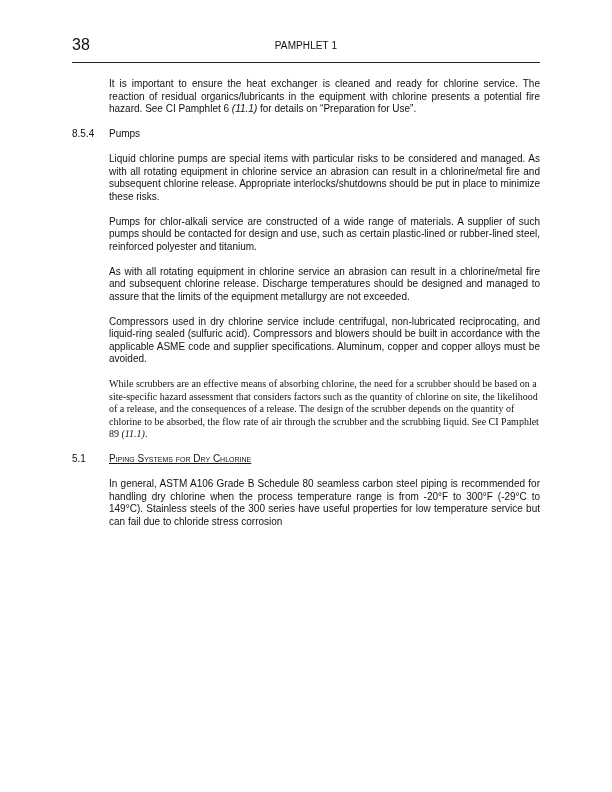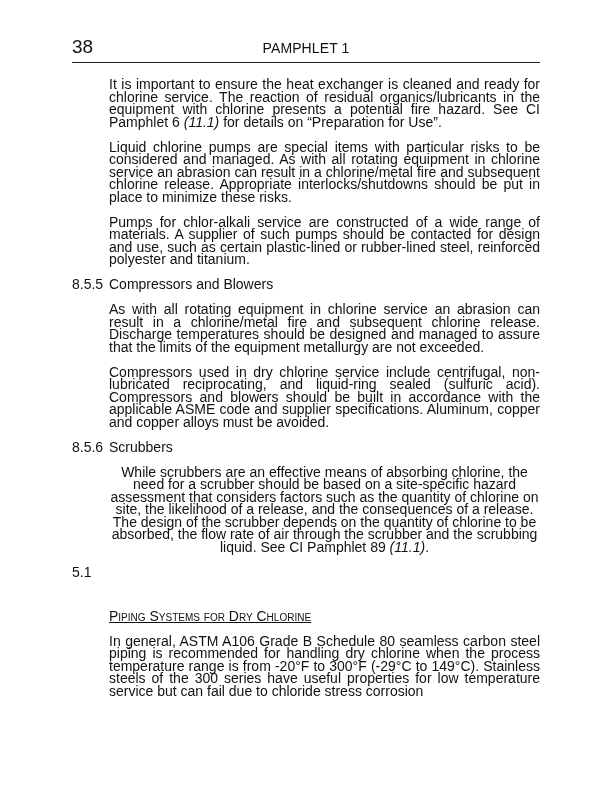--- a/index.html
+++ b/index.html
@@ -1,57 +1,53 @@
 <!DOCTYPE html>
 <html><head>
 <meta charset="utf-8">
 <style>
   html, body { margin: 0; padding: 0; background: #ffffff; }
   body { width: 612px; height: 792px; position: relative; overflow: hidden;
          font-family: "Liberation Sans", sans-serif; color: #111; }
   .page { position: absolute; left: 0; top: 0; width: 612px; height: 792px; }
   .header { position: absolute; left: 72px; top: 36px; width: 468px; height: 24px; }
-  .page-num { position: absolute; left: 0; top: 0; font-size: 19px; }
-  .running-title { position: absolute; left: 0; right: 0; top: 4px; text-align: center; font-size: 14px; letter-spacing: 0.1px; }
+  .page-num { position: absolute; left: 0; top: 0; font-size: 16px; }
+  .running-title { position: absolute; left: 0; right: 0; top: 4px; text-align: center; font-size: 10px; letter-spacing: 0.1px; }
   .rule { position: absolute; left: 72px; top: 62px; width: 468px; height: 0; border-top: 1px solid #222; }
-  .content { position: absolute; left: 72px; top: 78px; width: 468px; font-size: 14px; line-height: 12.5px; }
+  .content { position: absolute; left: 72px; top: 78px; width: 468px; font-size: 10px; line-height: 12.5px; }
   .para { margin: 0 0 12.5px 37px; text-align: justify; }
-  .para.left { text-align: center; }
+  .para.left { text-align: left; font-family: Liberation Serif, serif; }
   .heading { display: flex; margin: 0 0 12.5px 0; }
   .heading .num { width: 37px; flex: none; }
-  .smallcaps { font-variant: small-caps; text-decoration: underline; margin-top: 44px; }
+  .smallcaps { font-variant: small-caps; text-decoration: underline; }
   em { font-style: italic; }
 </style>
 </head>
 <body>
 
 <div class="page">
   <div class="header">
     <span class="page-num">38</span>
     <div class="running-title">PAMPHLET 1</div>
   </div>
   <div class="rule"></div>
 
   <div class="content">
     <p class="para"><span>It is important to ensure the heat exchanger is cleaned and ready for chlorine service. The reaction of residual organics/lubricants in the equipment with chlorine presents a potential fire hazard. See CI Pamphlet 6 </span><em>(11.1)</em><span> for details on “Preparation for Use”.</span></p>
 
+    <div class="heading">
+      <span class="num">8.5.4</span>
+      <span>Pumps</span>
+    </div>
     <p class="para">Liquid chlorine pumps are special items with particular risks to be considered and managed. As with all rotating equipment in chlorine service an abrasion can result in a chlorine/metal fire and subsequent chlorine release. Appropriate interlocks/shutdowns should be put in place to minimize these risks.</p>
     <p class="para">Pumps for chlor-alkali service are constructed of a wide range of materials.  A supplier of such pumps should be contacted for design and use, such as certain plastic-lined or rubber-lined steel, reinforced polyester and titanium.</p>
 
-    <div class="heading">
-      <span class="num">8.5.5</span>
-      <span>Compressors and Blowers</span>
-    </div>
     <p class="para">As with all rotating equipment in chlorine service an abrasion can result in a chlorine/metal fire and subsequent chlorine release. Discharge temperatures should be designed and managed to assure that the limits of the equipment metallurgy are not exceeded.</p>
     <p class="para">Compressors used in dry chlorine service include centrifugal, non-lubricated reciprocating, and liquid-ring sealed (sulfuric acid). Compressors and blowers should be built in accordance with the applicable ASME code and supplier specifications. Aluminum, copper and copper alloys must be avoided.</p>
 
-    <div class="heading">
-      <span class="num">8.5.6</span>
-      <span>Scrubbers</span>
-    </div>
     <p class="para left"><span>While scrubbers are an effective means of absorbing chlorine, the need for a scrubber should be based on a site-specific hazard assessment that considers factors such as the quantity of chlorine on site, the likelihood of a release, and the consequences of a release.  The design of the scrubber depends on the quantity of chlorine to be absorbed, the flow rate of air through the scrubber and the scrubbing liquid. See CI Pamphlet 89 </span><em>(11.1)</em><span>.</span></p>
 
     <div class="heading">
       <span class="num">5.1</span>
       <span class="smallcaps">Piping Systems for Dry Chlorine</span>
     </div>
 
     <p class="para">In general, ASTM A106 Grade B Schedule 80 seamless carbon steel piping is recommended for handling dry chlorine when the process temperature range is from -20°F to 300°F (-29°C to 149°C).  Stainless steels of the 300 series have useful properties for low temperature service but can fail due to chloride stress corrosion</p>
   </div>
 </div>

